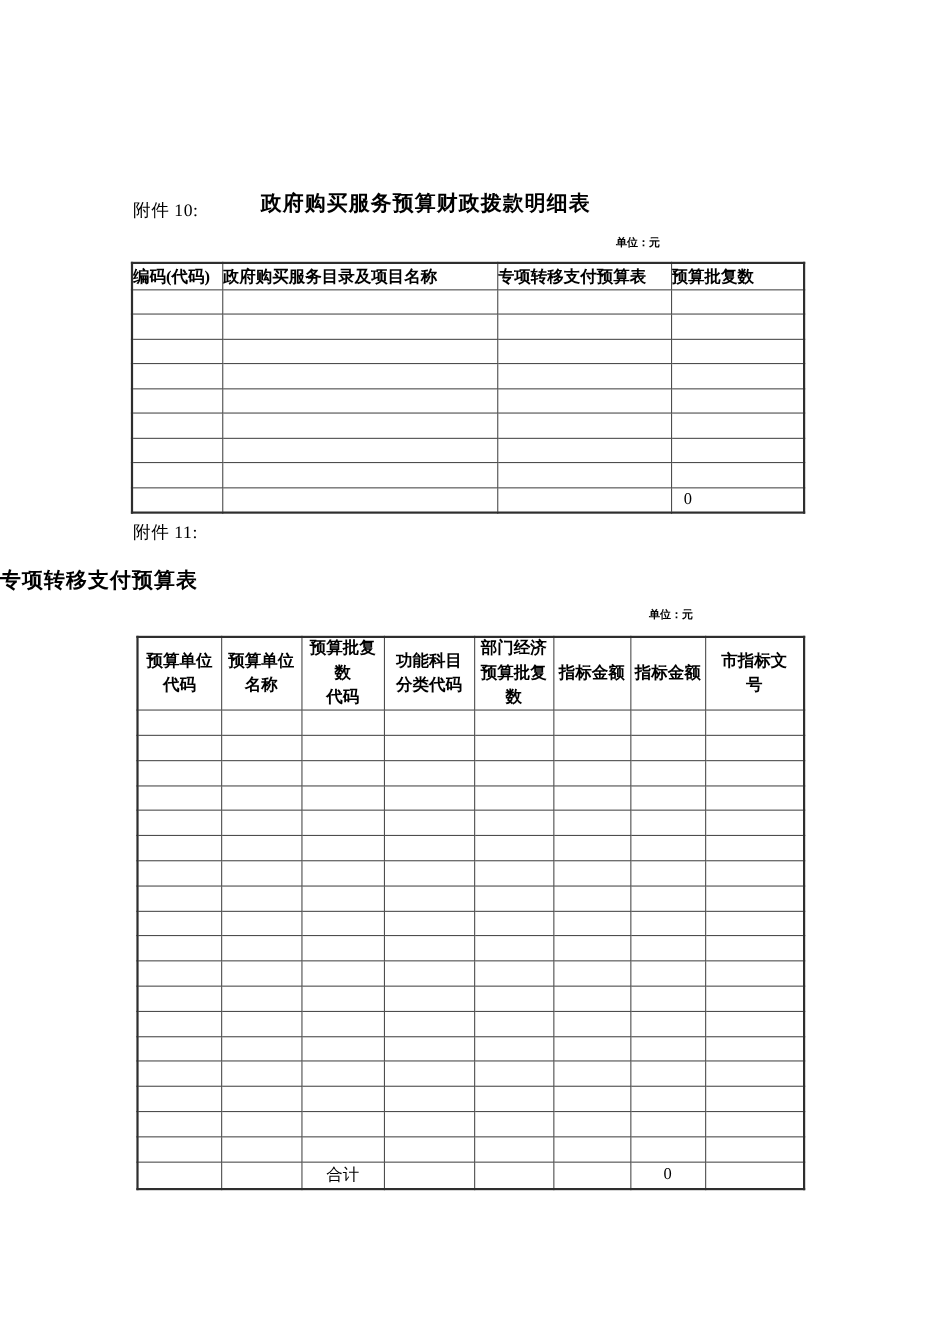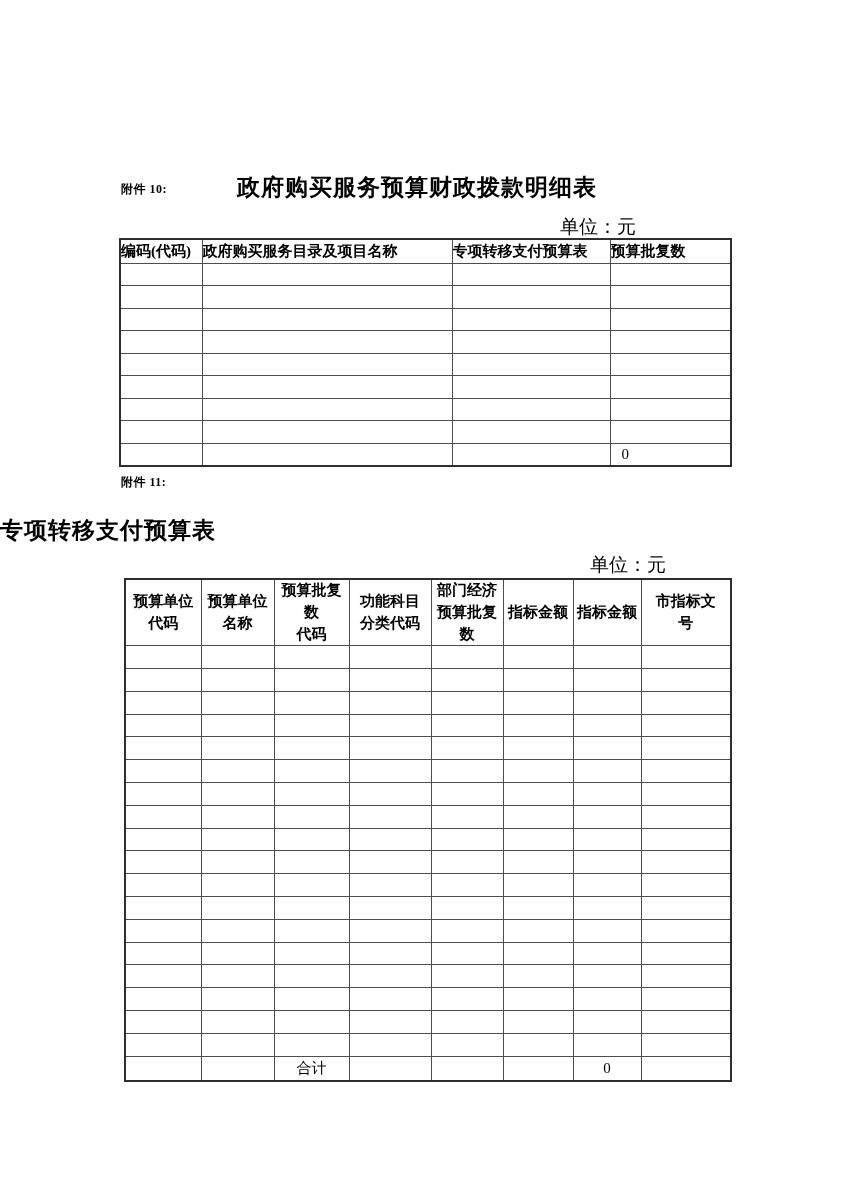--- a/index.html
+++ b/index.html
@@ -6,36 +6,36 @@
   html, body { background: #ffffff; }
   body {
     width: 848px; height: 1200px;
     position: relative;
     font-family: "Liberation Serif", "DejaVu Serif", serif;
     color: #000;
     overflow: hidden;
   }
   .attach-label {
     position: absolute;
-    font-size: 12px;
-    font-weight: bold;
+    font-size: 16px;
+    font-weight: normal;
     letter-spacing: 0.5px;
     white-space: nowrap;
   }
   .doc-title {
     position: absolute;
-    font-size: 23px;
+    font-size: 19px;
     font-weight: bold;
     letter-spacing: 1px;
     white-space: nowrap;
   }
   .unit-label {
     position: absolute;
-    font-size: 19px;
-    font-weight: normal;
+    font-size: 10px;
+    font-weight: bold;
     white-space: nowrap;
   }
   table {
     position: absolute;
     border-collapse: collapse;
     table-layout: fixed;
     border: 2px solid #2e2e2e;
   }
   td, th {
     border: 1px solid #4d4d4d;

